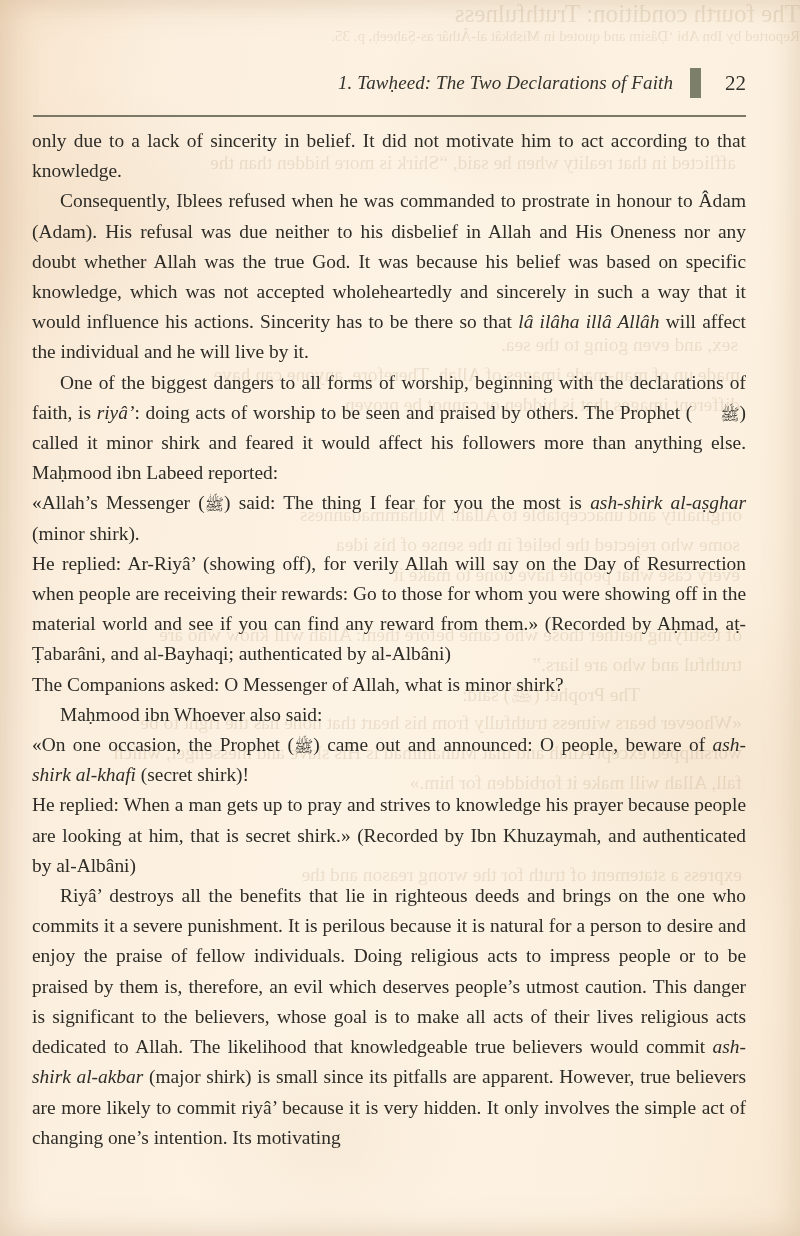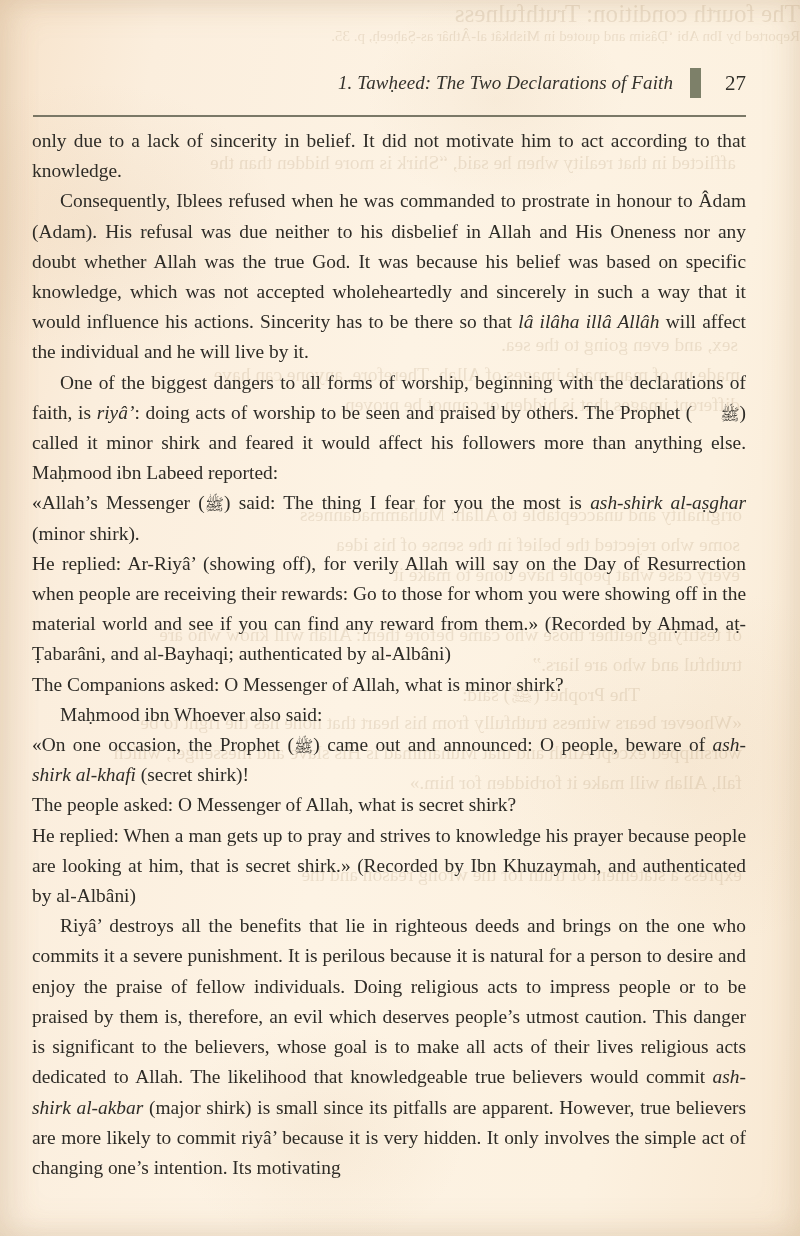--- a/index.html
+++ b/index.html
@@ -170,34 +170,33 @@
     <div class="st-line" style="top: 768px; left: 58px;">fall, Allah will make it forbidden for him.»</div>
     <div class="st-line" style="top: 860px; left: 58px;">express a statement of truth for the wrong reason and the</div>
     <div class="st-foot" style="top: 1140px; left: 150px;">Reported by Ibn Abi ‘Ḍâsim and quoted in Mishkât al-Âthâr as-Ṣaḥeeḥ, p. 35.</div>
   </div>
 
 <div class="page">
 
   <div class="running-head">
     <span class="head-title">1. Tawḥeed: The Two Declarations of Faith</span>
     <span class="head-rule-mark"></span>
-    <span class="head-folio">27</span>
+    <span class="head-folio">22</span>
   </div>
 
   <div class="head-divider"></div>
 
   <div class="column" id="text-column">
       <p class="flush">only due to a lack of sincerity in belief. It did not motivate him to act according to that knowledge.</p>
       <p class="indent">Consequently, Iblees refused when he was commanded to prostrate in honour to Âdam (Adam). His refusal was due neither to his disbelief in Allah and His Oneness nor any doubt whether Allah was the true God. It was because his belief was based on specific knowledge, which was not accepted wholeheartedly and sincerely in such a way that it would influence his actions. Sincerity has to be there so that <i>lâ ilâha illâ Allâh</i> will affect the individual and he will live by it.</p>
       <p class="indent">One of the biggest dangers to all forms of worship, beginning with the declarations of faith, is <i>riyâ’</i>: doing acts of worship to be seen and praised by others. The Prophet (<span class="salla">ﷺ</span>) called it minor shirk and feared it would affect his followers more than anything else. Maḥmood ibn Labeed reported:</p>
       <p class="flush">«Allah’s Messenger (<span class="salla">ﷺ</span>) said: The thing I fear for you the most is <i>ash-shirk al-aṣghar</i> (minor shirk).</p>
       <p class="flush">He replied: Ar-Riyâ’ (showing off), for verily Allah will say on the Day of Resurrection when people are receiving their rewards: Go to those for whom you were showing off in the material world and see if you can find any reward from them.» (Recorded by Aḥmad, aṭ-Ṭabarâni, and al-Bayhaqi; authenticated by al-Albâni)</p>
       <p class="flush">The Companions asked: O Messenger of Allah, what is minor shirk?</p>
       <p class="indent">Maḥmood ibn Whoever also said:</p>
       <p class="flush">«On one occasion, the Prophet (<span class="salla">ﷺ</span>) came out and announced: O people, beware of <i>ash-shirk al-khafi</i> (secret shirk)!</p>
-      <p class="flush">The people asked: O Messenger of Allah, what is secret shirk?</p>
       <p class="flush">He replied: When a man gets up to pray and strives to knowledge his prayer because people are looking at him, that is secret shirk.» (Recorded by Ibn Khuzaymah, and authenticated by al-Albâni)</p>
       <p class="indent">Riyâ’ destroys all the benefits that lie in righteous deeds and brings on the one who commits it a severe punishment. It is perilous because it is natural for a person to desire and enjoy the praise of fellow individuals. Doing religious acts to impress people or to be praised by them is, therefore, an evil which deserves people’s utmost caution. This danger is significant to the believers, whose goal is to make all acts of their lives religious acts dedicated to Allah. The likelihood that knowledgeable true believers would commit <i>ash-shirk al-akbar</i> (major shirk) is small since its pitfalls are apparent. However, true believers are more likely to commit riyâ’ because it is very hidden. It only involves the simple act of changing one’s intention. Its motivating</p>
     </div>
 
 </div>
 
 <div class="paper-edge"></div>
 
 </body></html>

